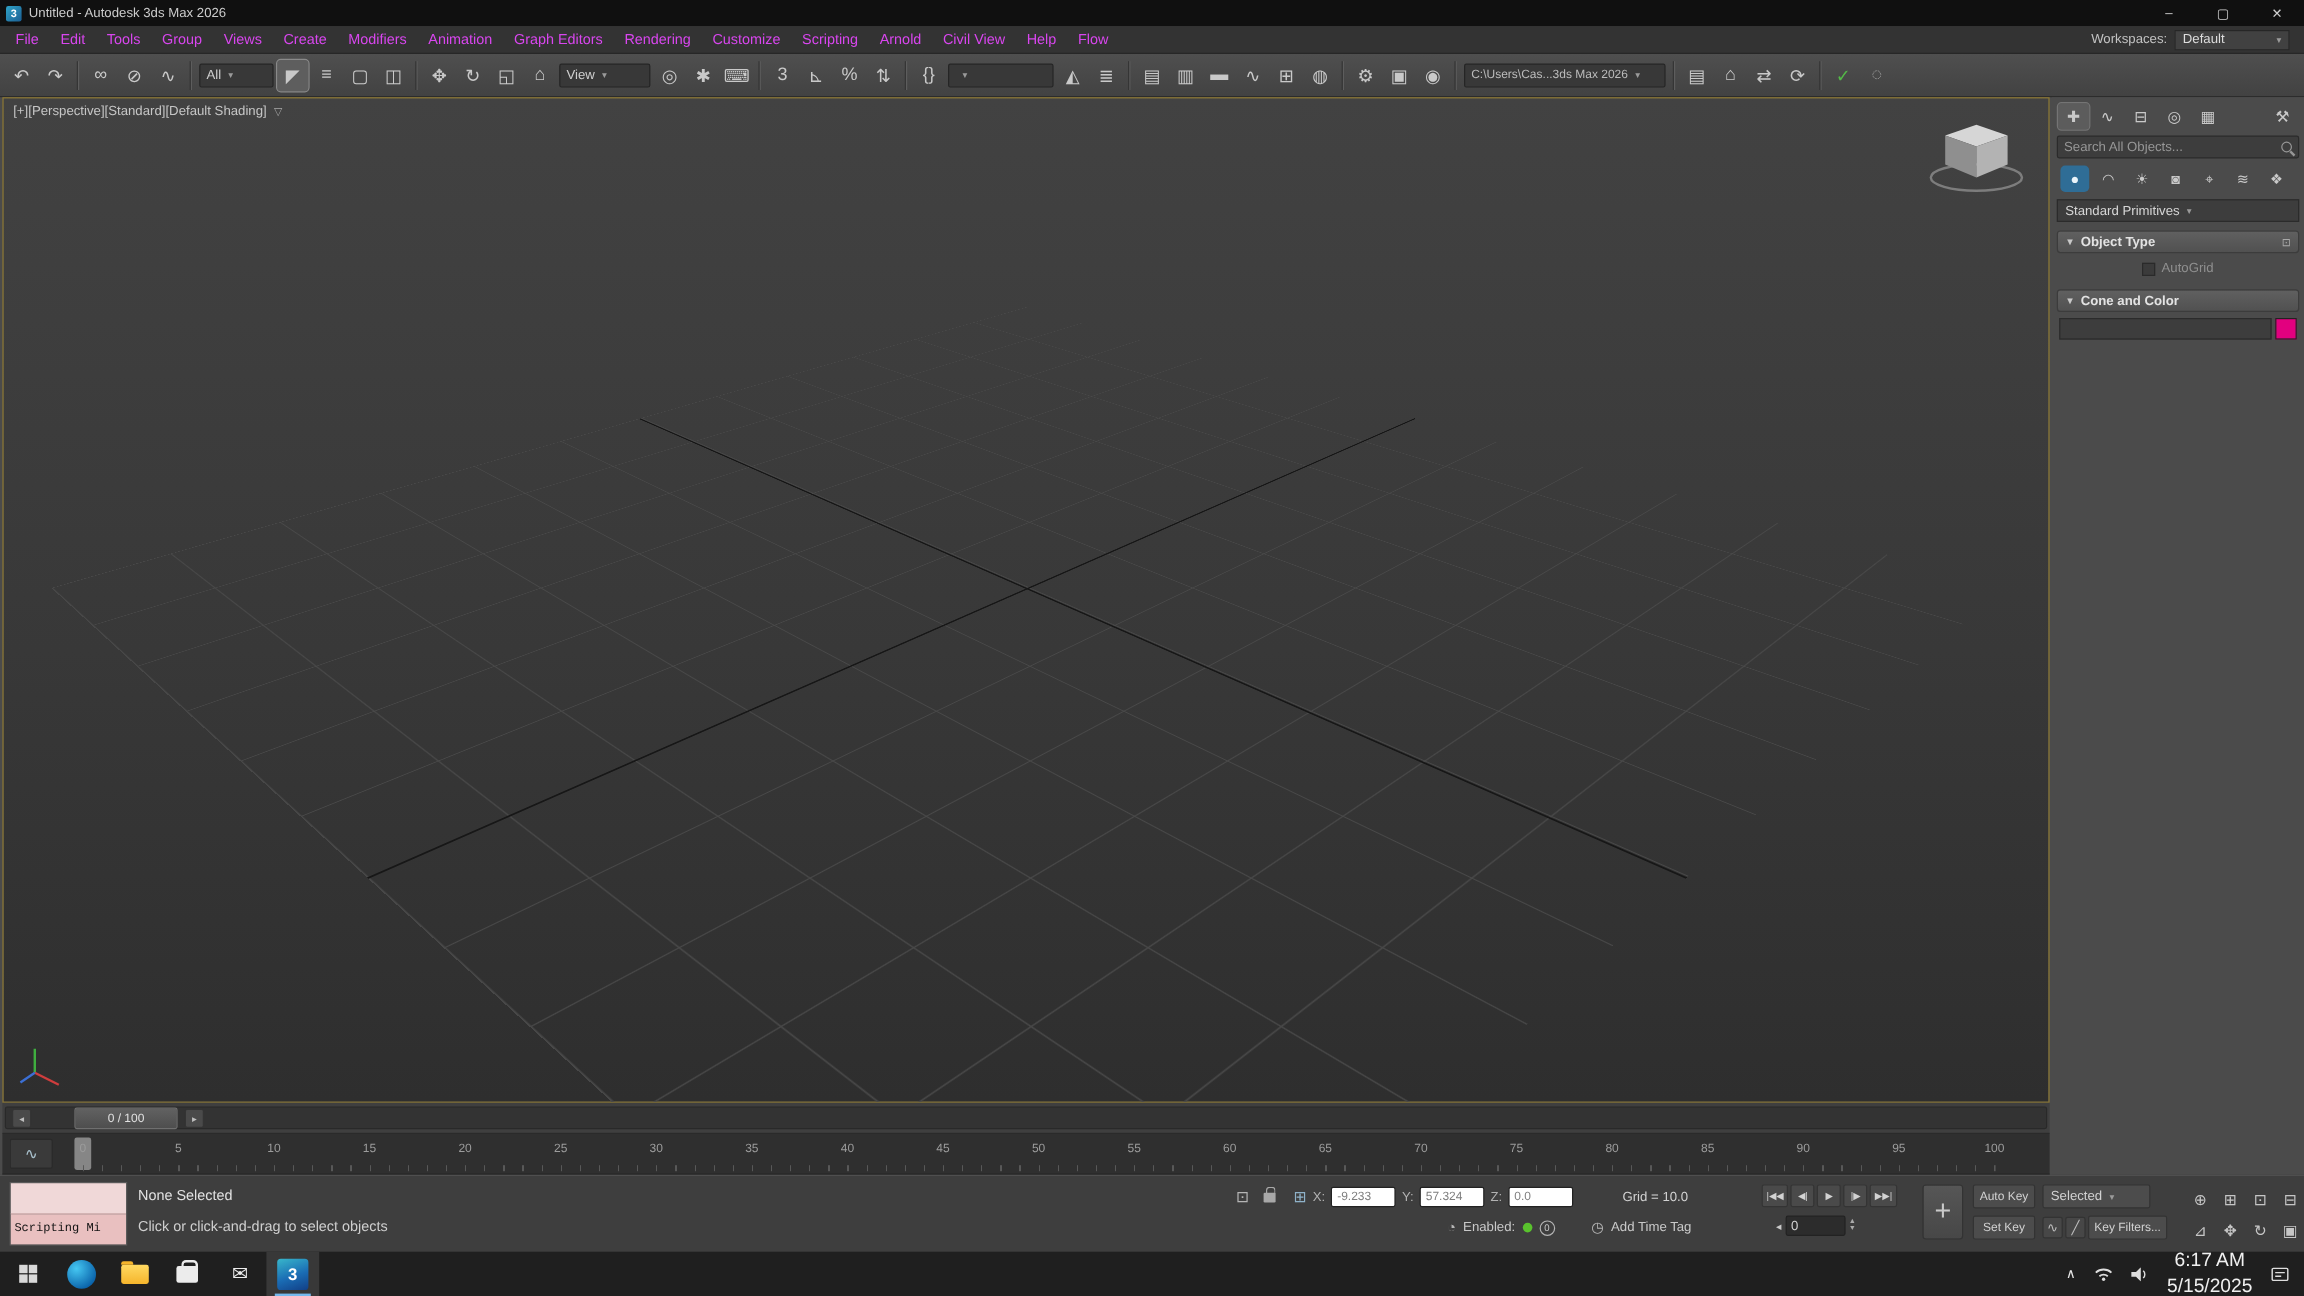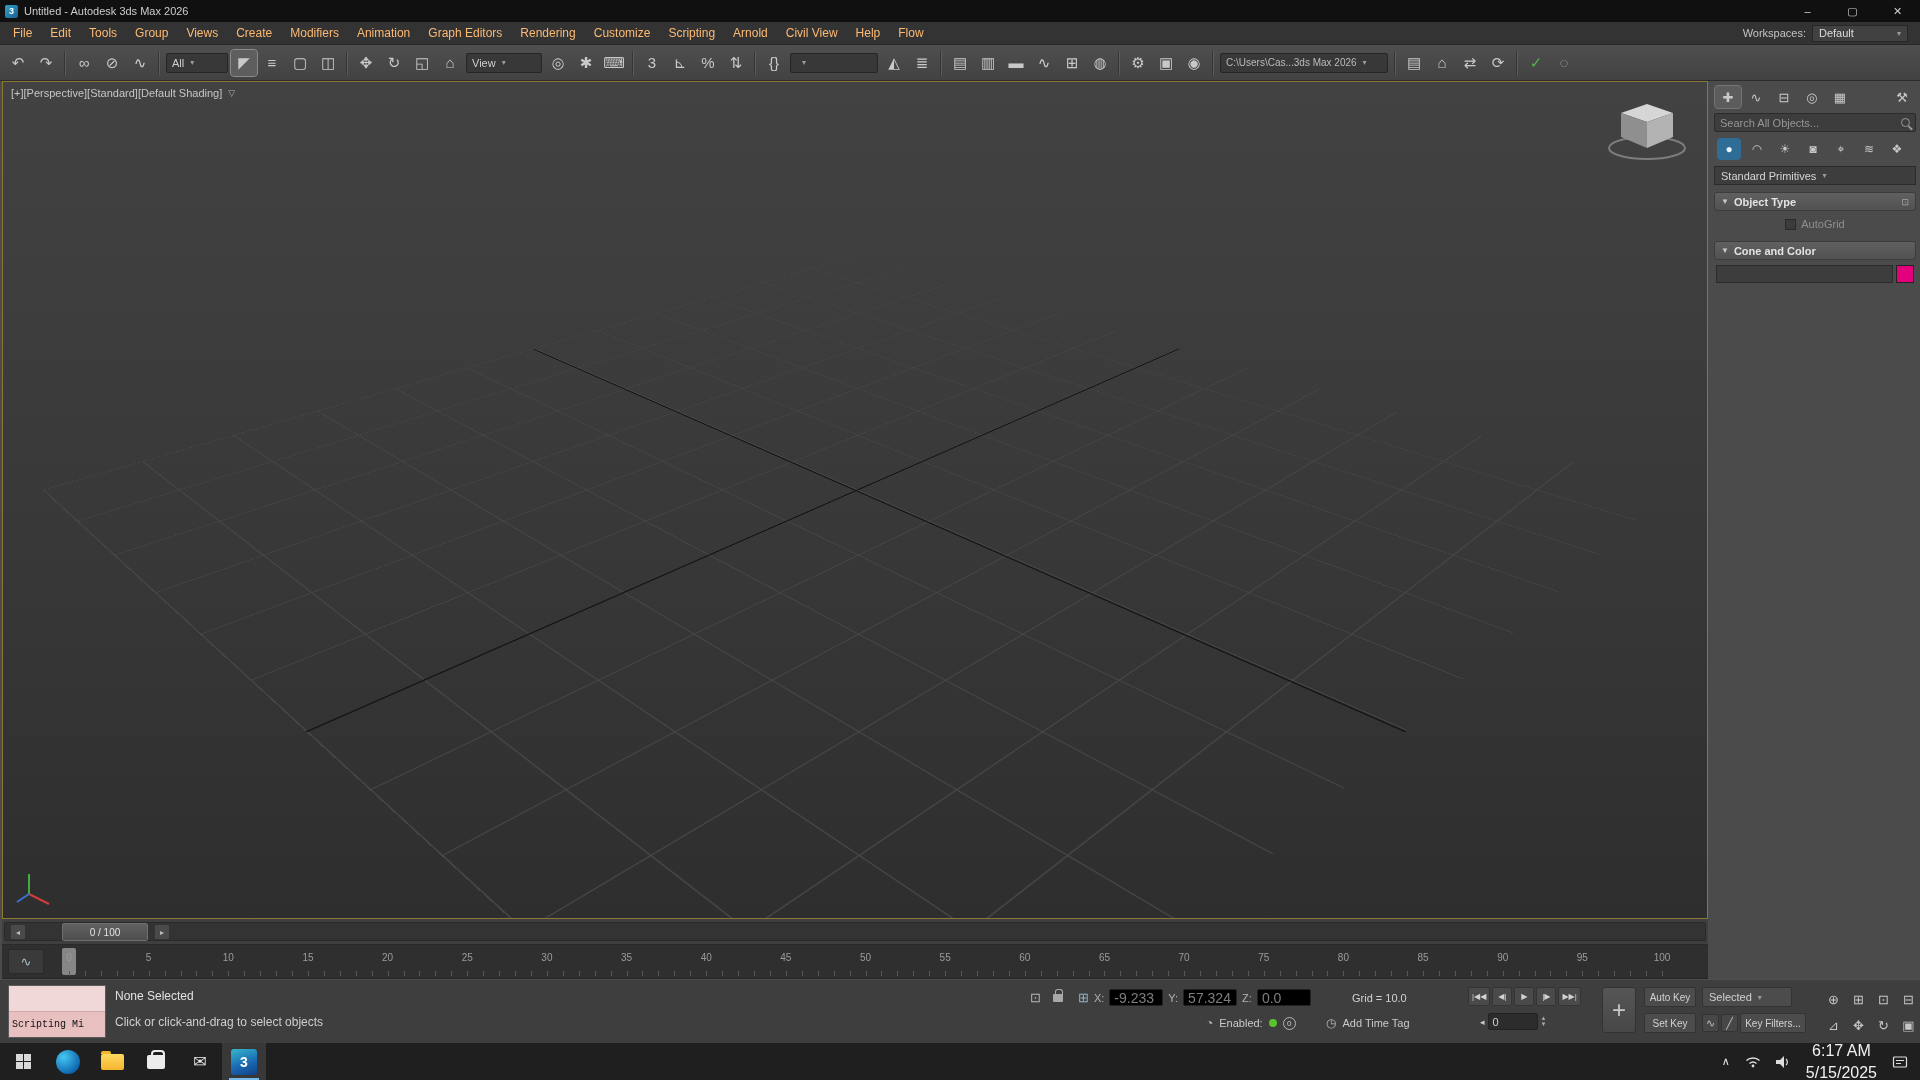--- a/index.html
+++ b/index.html
@@ -12,21 +12,21 @@
   .app-ico{width:13px;height:13px;margin:0 6px 0 5px;border-radius:2px;color:#fff;font-size:9px;font-weight:bold;
     display:flex;align-items:center;justify-content:center;background:linear-gradient(135deg,#2fa3c7,#1b5e93)}
   #win-title{font-size:11px;color:#cccccc}
   #winbtns{margin-left:auto;display:flex;height:100%}
   .winbtn{width:45px;height:100%;display:flex;align-items:center;justify-content:center;color:#cfcfcf;font-size:11px}
 
   
   #menubar{position:absolute;left:0;top:22px;width:100%;height:23px;background:#333333;border-bottom:1px solid #272727;
     display:flex;align-items:center;padding:0 4px}
   #menu-items{display:flex}
-  .menu-item{padding:0 9px;line-height:22px;font-size:12px;color:#fdba74}
+  .menu-item{padding:0 9px;line-height:22px;font-size:12px;color:#d946ef}
   #ws{margin-left:auto;display:flex;align-items:center;gap:6px;color:#c3c3c3;font-size:11px;padding-right:8px}
   .ws-dd{width:96px;height:17px;background:#414141;border:1px solid #262626;display:flex;align-items:center;padding:0 6px;font-size:11px;color:#ddd}
   .ws-dd .dd-arr{margin-left:auto}
 
   
   #toolbar{position:absolute;left:0;top:45px;width:100%;height:36px;border-bottom:1px solid #2c2c2c;
     background:linear-gradient(#4f4f4f,#424242);display:flex;align-items:center;padding:0 4px}
   #toolbar-items{display:flex;align-items:center;width:100%}
   .tb-icon{width:26px;height:26px;margin:0 1px;display:flex;align-items:center;justify-content:center;
     font-size:15px;color:#c9c9c9;border-radius:3px;flex:none}
@@ -107,21 +107,21 @@
   .lst-bot{height:50%;background:#e9c0c0;color:#111;font-family:"Liberation Mono",monospace;font-size:10px;
     display:flex;align-items:center;padding:0 3px;white-space:nowrap;overflow:hidden}
   #sel-text{position:absolute;left:115px;top:9px;font-size:12px;color:#e2e2e2}
   #prompt-text{position:absolute;left:115px;top:35px;font-size:12px;color:#cfcfcf}
   #quick-icons{position:absolute;left:1030px;top:10px;display:flex;gap:12px;align-items:center;color:#b5b5b5;font-size:13px}
   .lock{width:10px;height:8px;background:#a8a8a8;position:relative;border-radius:1px;display:inline-block}
   .lock::before{content:'';position:absolute;top:-5px;left:2px;width:6px;height:5px;border:1.5px solid #a8a8a8;border-bottom:none;border-radius:3px 3px 0 0}
   #coords{position:absolute;left:1078px;top:9px;display:flex;align-items:center;gap:5px}
   .coord-ico{color:#8fb2c9;font-size:13px}
   .coord-lab{font-size:11px;color:#b2b2b2}
-  .coord-field{width:54px;height:17px;background:#000000;border:1px solid #222;border-radius:2px;font-size:14px;color:#7e7e7e;
+  .coord-field{width:54px;height:17px;background:#ffffff;border:1px solid #222;border-radius:2px;font-size:10px;color:#7e7e7e;
     display:flex;align-items:center;padding:0 4px}
   #grid-label{position:absolute;left:1352px;top:12px;font-size:11px;color:#d2d2d2}
   #enabled-group{position:absolute;left:1206px;top:36px;display:flex;align-items:center;gap:6px;font-size:11px;color:#c9c9c9}
   .green-dot{width:8px;height:8px;border-radius:50%;background:#59c22d;display:inline-block}
   .circ0{width:13px;height:13px;border-radius:50%;border:1px solid #b5b5b5;font-size:8px;color:#c9c9c9;
     display:inline-flex;align-items:center;justify-content:center}
   #timetag-group{position:absolute;left:1326px;top:36px;display:flex;align-items:center;gap:6px;font-size:11px;color:#c9c9c9}
   #playback{position:absolute;left:1468px;top:7px;display:flex;gap:2px}
   .pb-btn{min-width:20px;height:19px;background:#4a4a4a;border:1px solid #343434;border-radius:2px;color:#d2d2d2;
     font-size:8px;display:flex;align-items:center;justify-content:center;padding:0 3px}

